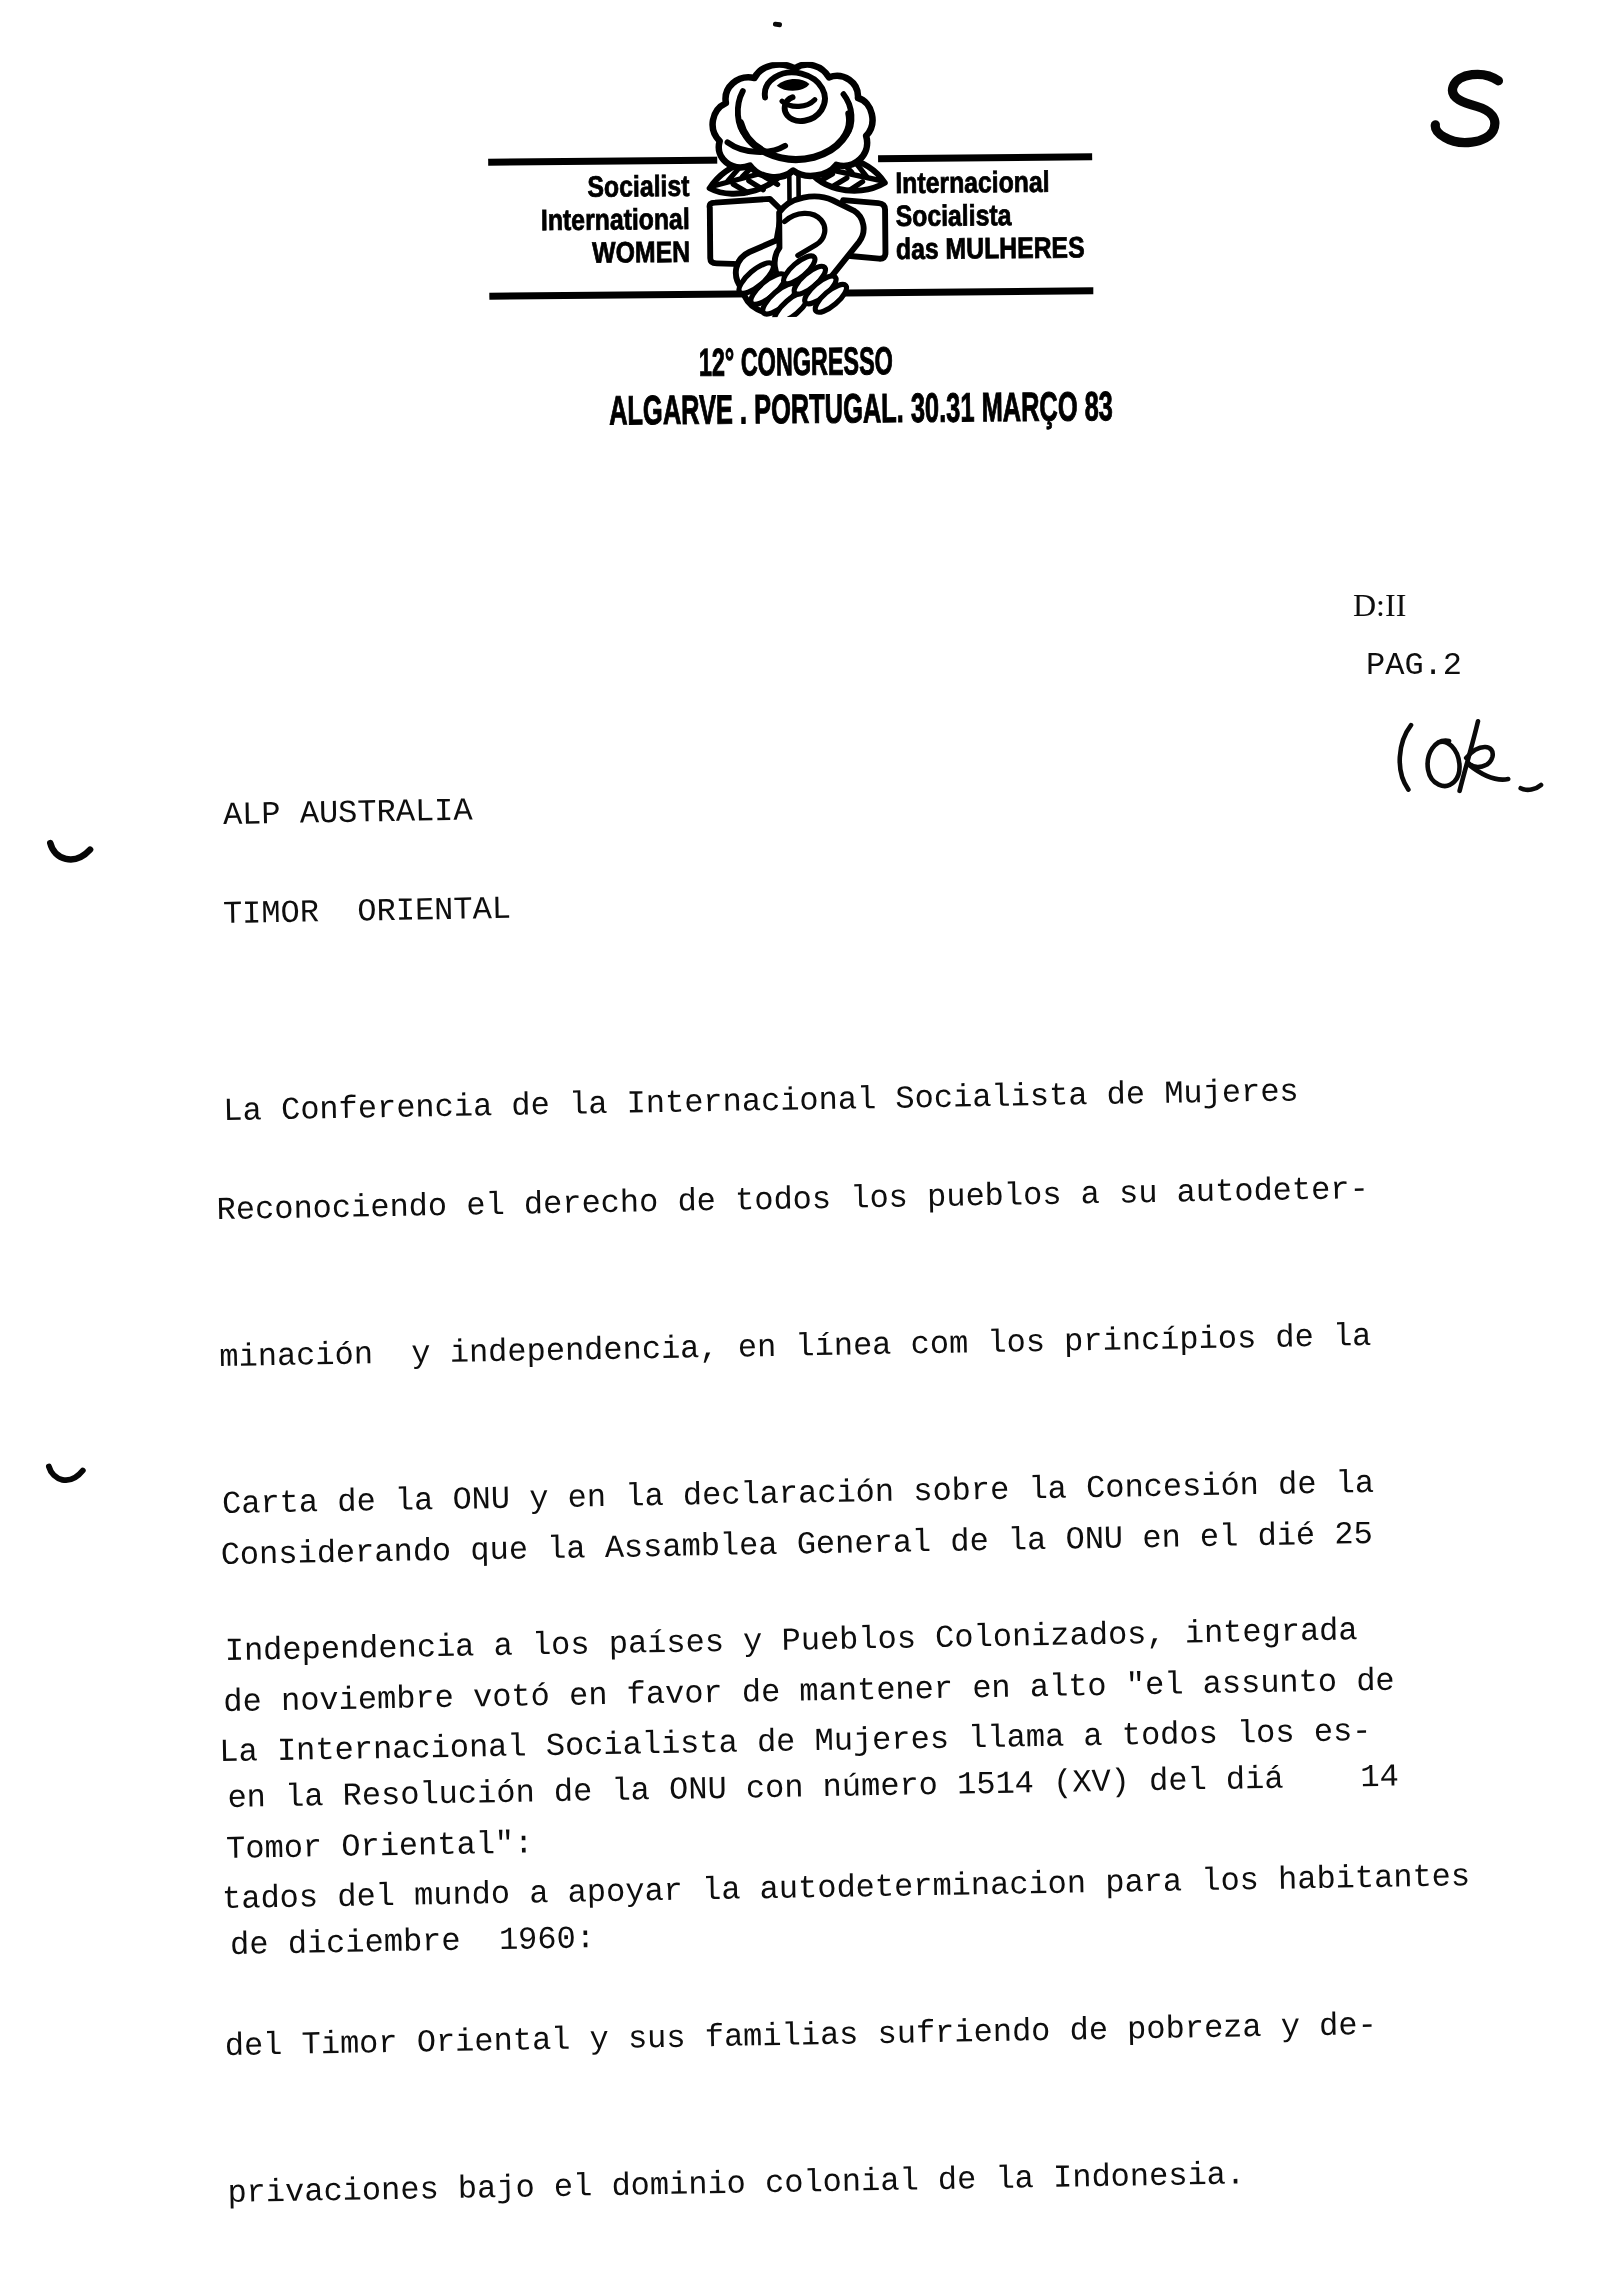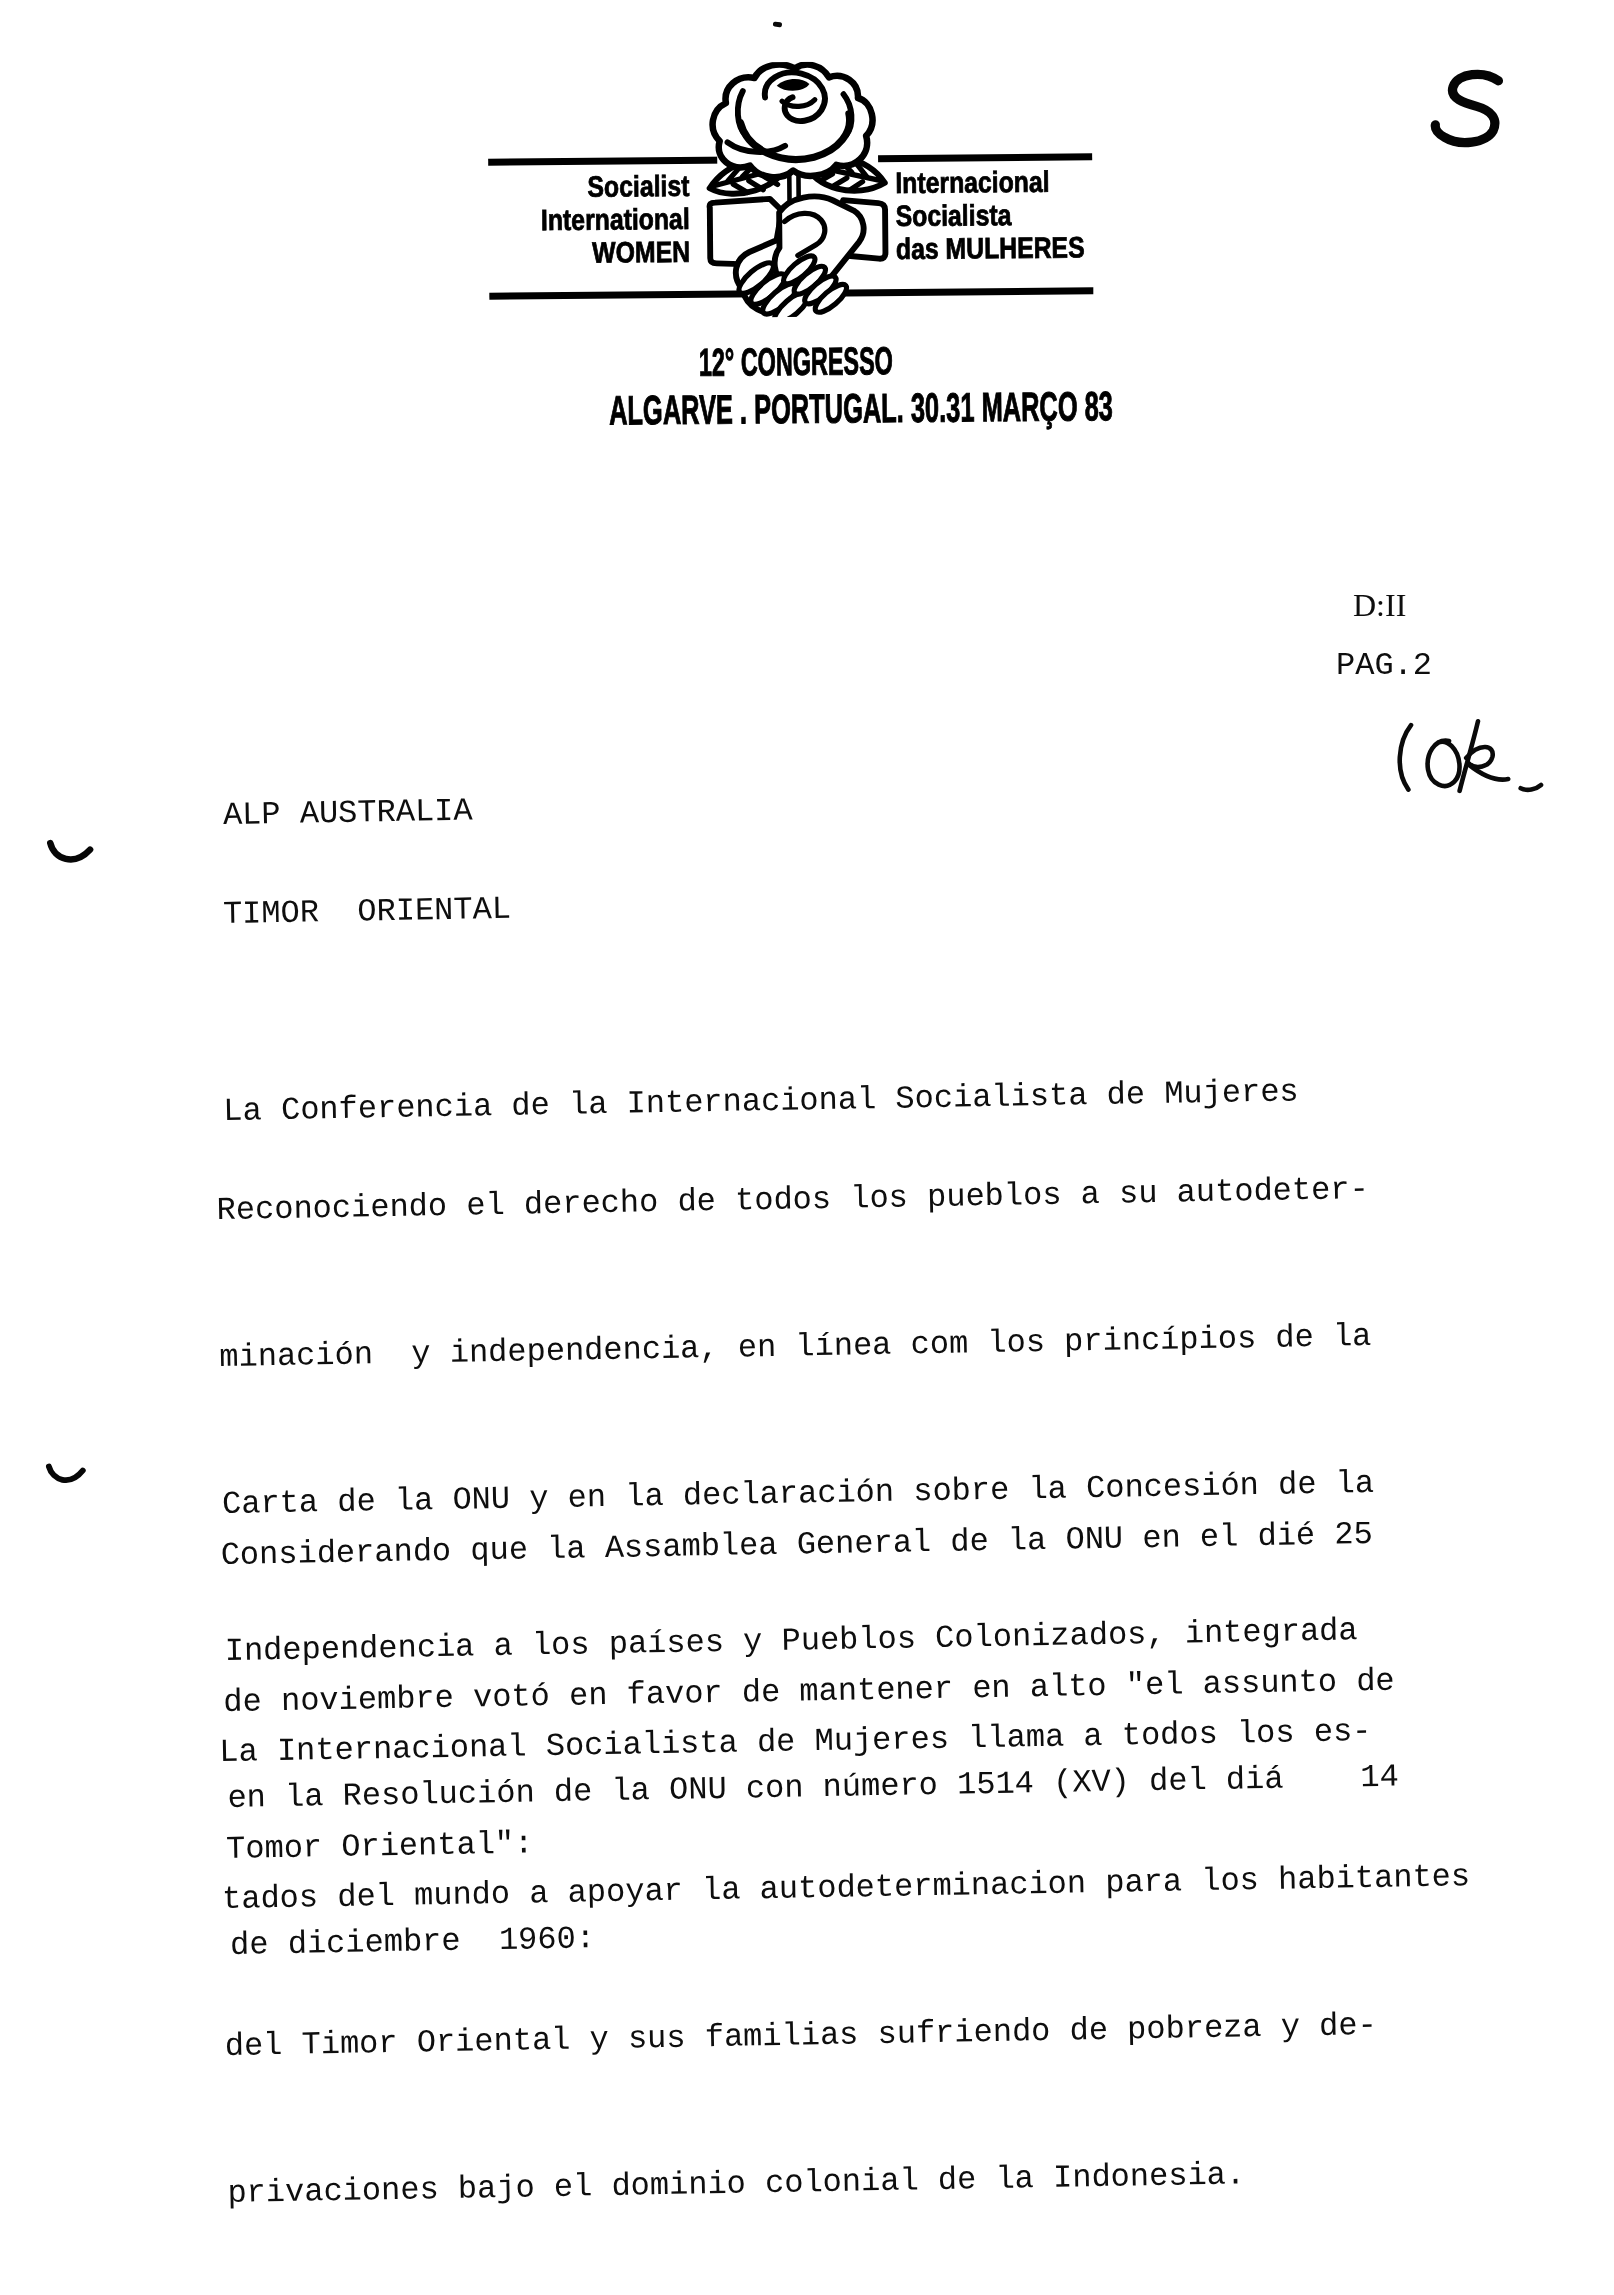--- a/index.html
+++ b/index.html
@@ -118,21 +118,21 @@
         <ellipse cx="190" cy="362" rx="30" ry="11" transform="rotate(-40 190 362)"></ellipse>
       </g>
     </g>
   </svg>
 
   <div class="abs congress c1" style="left:3.9px;top:283px;">12° CONGRESSO</div>
   <div class="abs congress c2" style="left:3.9px;top:330px;">ALGARVE . PORTUGAL. 30.31 MARÇO 83</div>
 </div>
 
 <div class="abs mono" style="left:1353px;top:586px;line-height:39px;font-family:Liberation Serif, serif;">D:II</div>
-<div class="abs mono" style="left:1336px;top:646px;line-height:39px;">PAG.2</div>
+<div class="abs mono" style="left:1366px;top:646px;line-height:39px;">PAG.2</div>
 
 <svg class="abs" style="left:1386px;top:716px;" width="161" height="88" viewBox="0 0 245 134">
   <g fill="none" stroke="#0a0a0a" stroke-width="7" stroke-linecap="round">
     <path d="M38,14 C18,40 14,84 34,112"></path>
     <path d="M96,38 C74,34 60,58 64,82 C68,104 90,114 104,100 C116,88 114,60 100,46 C94,40 86,38 80,40"></path>
     <path d="M140,8 C132,42 120,82 112,114"></path>
     <path d="M122,64 C142,40 166,44 162,62 C158,78 136,82 126,72"></path>
     <path d="M126,74 C146,90 166,100 186,96"></path>
     <path d="M205,110 C215,115 228,112 236,105"></path>
   </g>

